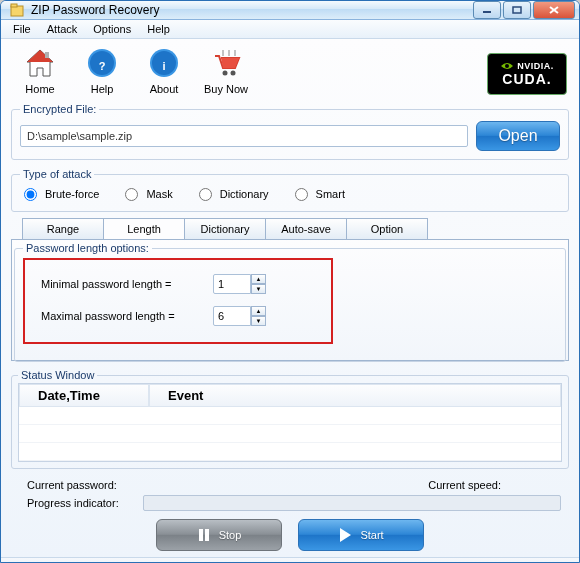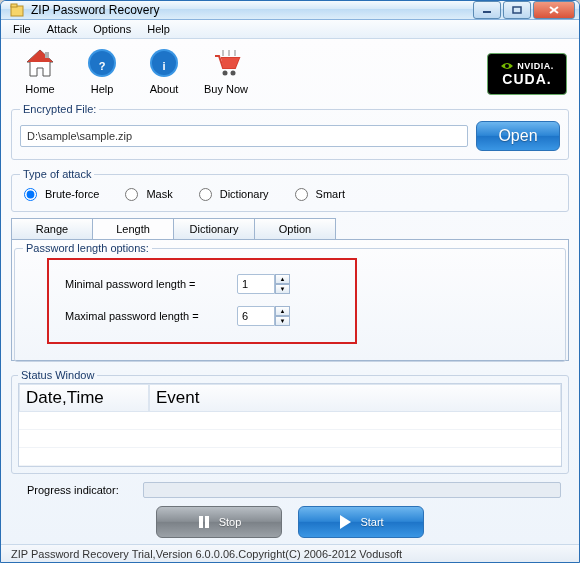--- a/index.html
+++ b/index.html
@@ -35,35 +35,35 @@
 fieldset > legend { padding: 0 3px; color: #1a3a6a; }
 
 .file-row { display: flex; gap: 8px; align-items: center; }
 .file-input { flex: 1; height: 22px; border: 1px solid #abc0d8; background: #fff; padding: 2px 6px; color: #333; border-radius: 2px; }
 .open-btn { width: 84px; height: 30px; border: 1px solid #2b72b8; border-radius: 6px; background: linear-gradient(#6db6ef, #2d86d6 48%, #1d74c8 50%, #3a96e4); color: #fff; font-size: 16px; font-weight: 500; display: flex; align-items: center; justify-content: center; text-shadow: 0 1px 1px rgba(0,0,0,0.3); }
 
 .attack-row { display: flex; gap: 26px; align-items: center; padding: 2px 4px; }
 .radio-item { display: flex; align-items: flex-start; gap: 8px; }
 .radio-item input { margin: 0; }
 
-.tabs { display: flex; margin: 0 2px; }
+.tabs { display: flex; margin: 0 13px; }
 .tab { width: 82px; height: 21px; border: 1px solid #9fb5d0; background: linear-gradient(#fefefe, #e4edf6); display: flex; align-items: center; justify-content: center; margin-right: -1px; border-bottom: none; }
 .tab.active { background: #fdfdfe; position: relative; z-index: 2; }
 .tabpane { border: 1px solid #9fb5d0; margin: 0 2px 6px 2px; height: 122px; background: linear-gradient(#fdfdfe, #f2f6fb); }
-.highlight-box { border: 2px solid #d42020; width: 310px; height: 86px; margin-left: 24px; padding: 14px 16px; display: flex; flex-direction: column; gap: 12px; }
+.highlight-box { border: 2px solid #d42020; width: 310px; height: 86px; padding: 14px 16px; display: flex; flex-direction: column; gap: 12px; }
 .len-row { display: flex; align-items: center; gap: 8px; }
 .len-row label { width: 164px; text-align: left; }
 .spin { display: flex; align-items: center; }
 .spin input { width: 38px; height: 20px; border: 1px solid #abc0d8; padding: 2px 4px; text-align: left; border-radius: 2px 0 0 2px; }
 .spin-btns { display: flex; flex-direction: column; }
 .spin-btns button { width: 15px; height: 10px; border: 1px solid #9fb5d0; background: linear-gradient(#fefefe,#e2ebf4); font-size: 6px; line-height: 1; padding: 0; display:flex;align-items:center;justify-content:center;}
 
 .status-fs { padding: 2px 6px 6px 6px; }
 .status-table { width: 100%; border: 1px solid #c6d3e4; background: #fff; height: 78px; }
-.status-table thead td { border: 1px solid #dce5f0; background: linear-gradient(#fdfdfe,#eef3f9); padding: 3px 6px; font-size: 17px; }
+.status-table thead td { border: 1px solid #dce5f0; background: linear-gradient(#fdfdfe,#eef3f9); padding: 3px 18px; font-size: 13px; font-weight: bold; }
 .status-table tbody tr { height: 18px; }
 .status-table tbody td { border-bottom: 1px solid #f0f3f7; }
 .status-table .c1 { width: 130px; }
 
 .info-row { display: flex; gap: 40px; padding: 4px 10px 2px 18px; }
 .info-row .cell { display: flex; gap: 4px; }
 .prog-row { display: flex; align-items: center; gap: 24px; padding: 2px 10px 6px 18px; }
 .prog-bar { flex: 1; height: 16px; border: 1px solid #b7c6d9; background: #e6ecf3; border-radius: 2px; }
 
 .run-row { display: flex; justify-content: center; gap: 16px; padding: 2px 0 4px 0; }
@@ -198,20 +198,21 @@
             <input type="radio" name="atk" style="">
             <span>Smart</span>
           </label>
       </div>
     </fieldset>
 
     <div class="tabs">
       <div class="tab">Range</div>
       <div class="tab active">Length</div>
       <div class="tab">Dictionary</div>
+      <div class="tab">Auto-save</div>
       <div class="tab">Option</div>
     </div>
     <div class="tabpane">
       <fieldset style="border:1px solid #c6d3e4;height:100%;padding:4px 8px;">
         <legend>Password length options:</legend>
         <div class="highlight-box">
           <div class="len-row">
             <label>Minimal password length  =</label>
             <div class="spin">
               <input value="1" style="">
@@ -254,20 +255,28 @@
               <td></td>
             </tr>
           <tr>
               <td></td>
               <td></td>
             </tr>
         </tbody>
       </table>
     </fieldset>
 
+    <div class="info-row">
+      <div class="cell">
+          <span>Current password:</span>
+        </div>
+      <div class="cell" style="margin-left:auto;margin-right:60px;">
+          <span>Current speed:</span>
+        </div>
+    </div>
     <div class="prog-row">
       <span>Progress indicator:</span>
       <div class="prog-bar"></div>
     </div>
 
     <div class="run-row">
       <div class="run-btn stop">
         <svg width="14" height="16">
             <rect x="2" y="2" width="4" height="12" fill="#fff"></rect>
             <rect x="8" y="2" width="4" height="12" fill="#fff"></rect>

